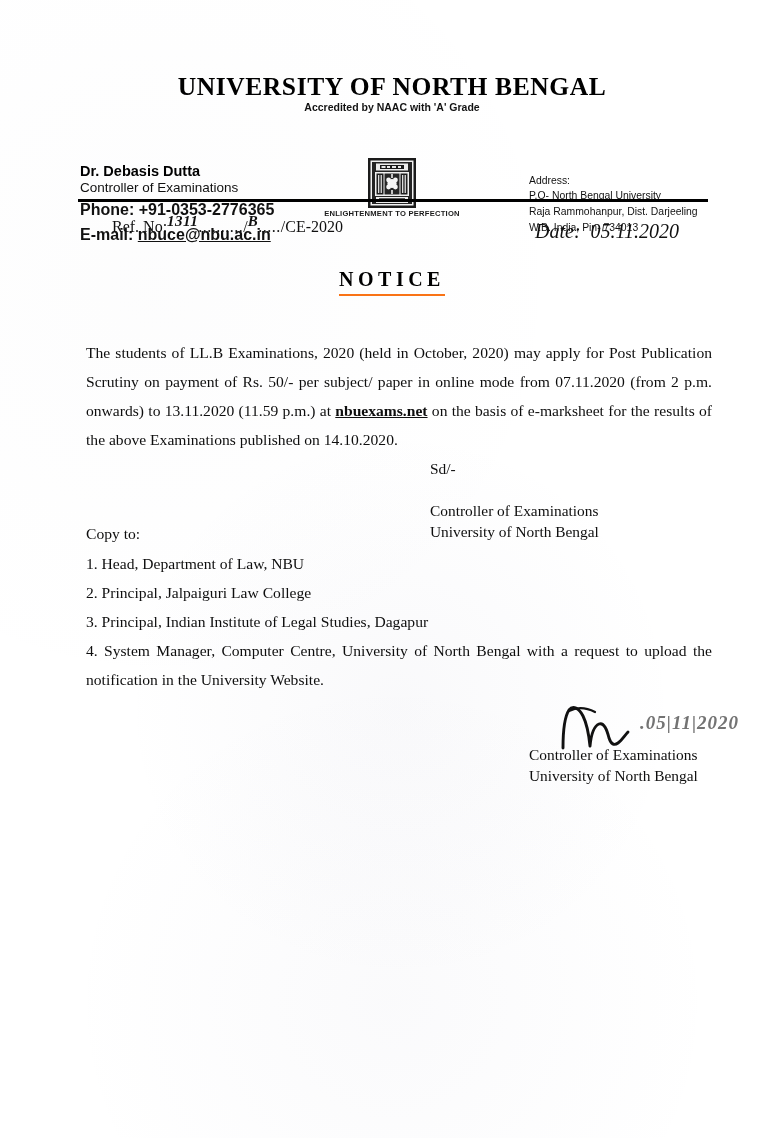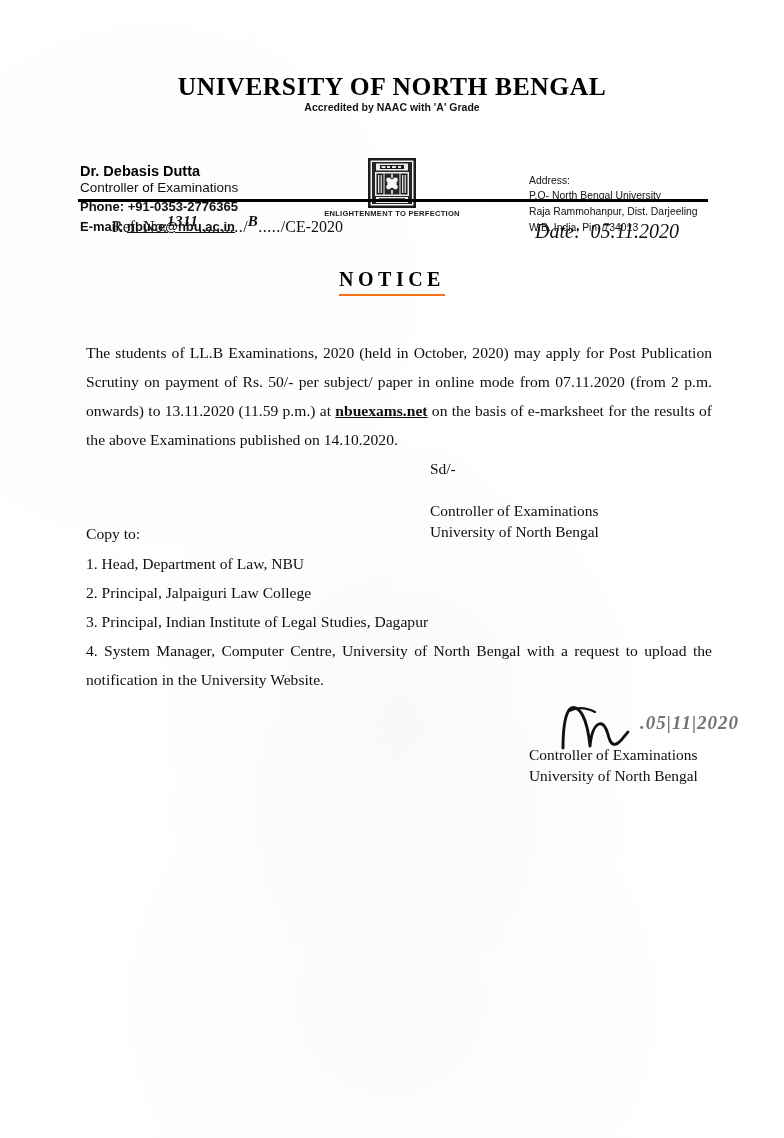--- a/index.html
+++ b/index.html
@@ -77,21 +77,21 @@
   }
   .officer-role {
     font-family: "Liberation Sans", sans-serif;
     font-size: 13.5px;
     color: #111;
     line-height: 1.25;
     margin-top: 1px;
   }
   .contact-line {
     font-family: "Liberation Sans", sans-serif;
-    font-size: 13px;
+    font-size: 16px;
     font-weight: bold;
     color: #111;
     line-height: 1.45;
     margin-top: 1px;
   }
   .contact-line .val-link {
     text-decoration: underline;
   }
 
   .emblem-block {

